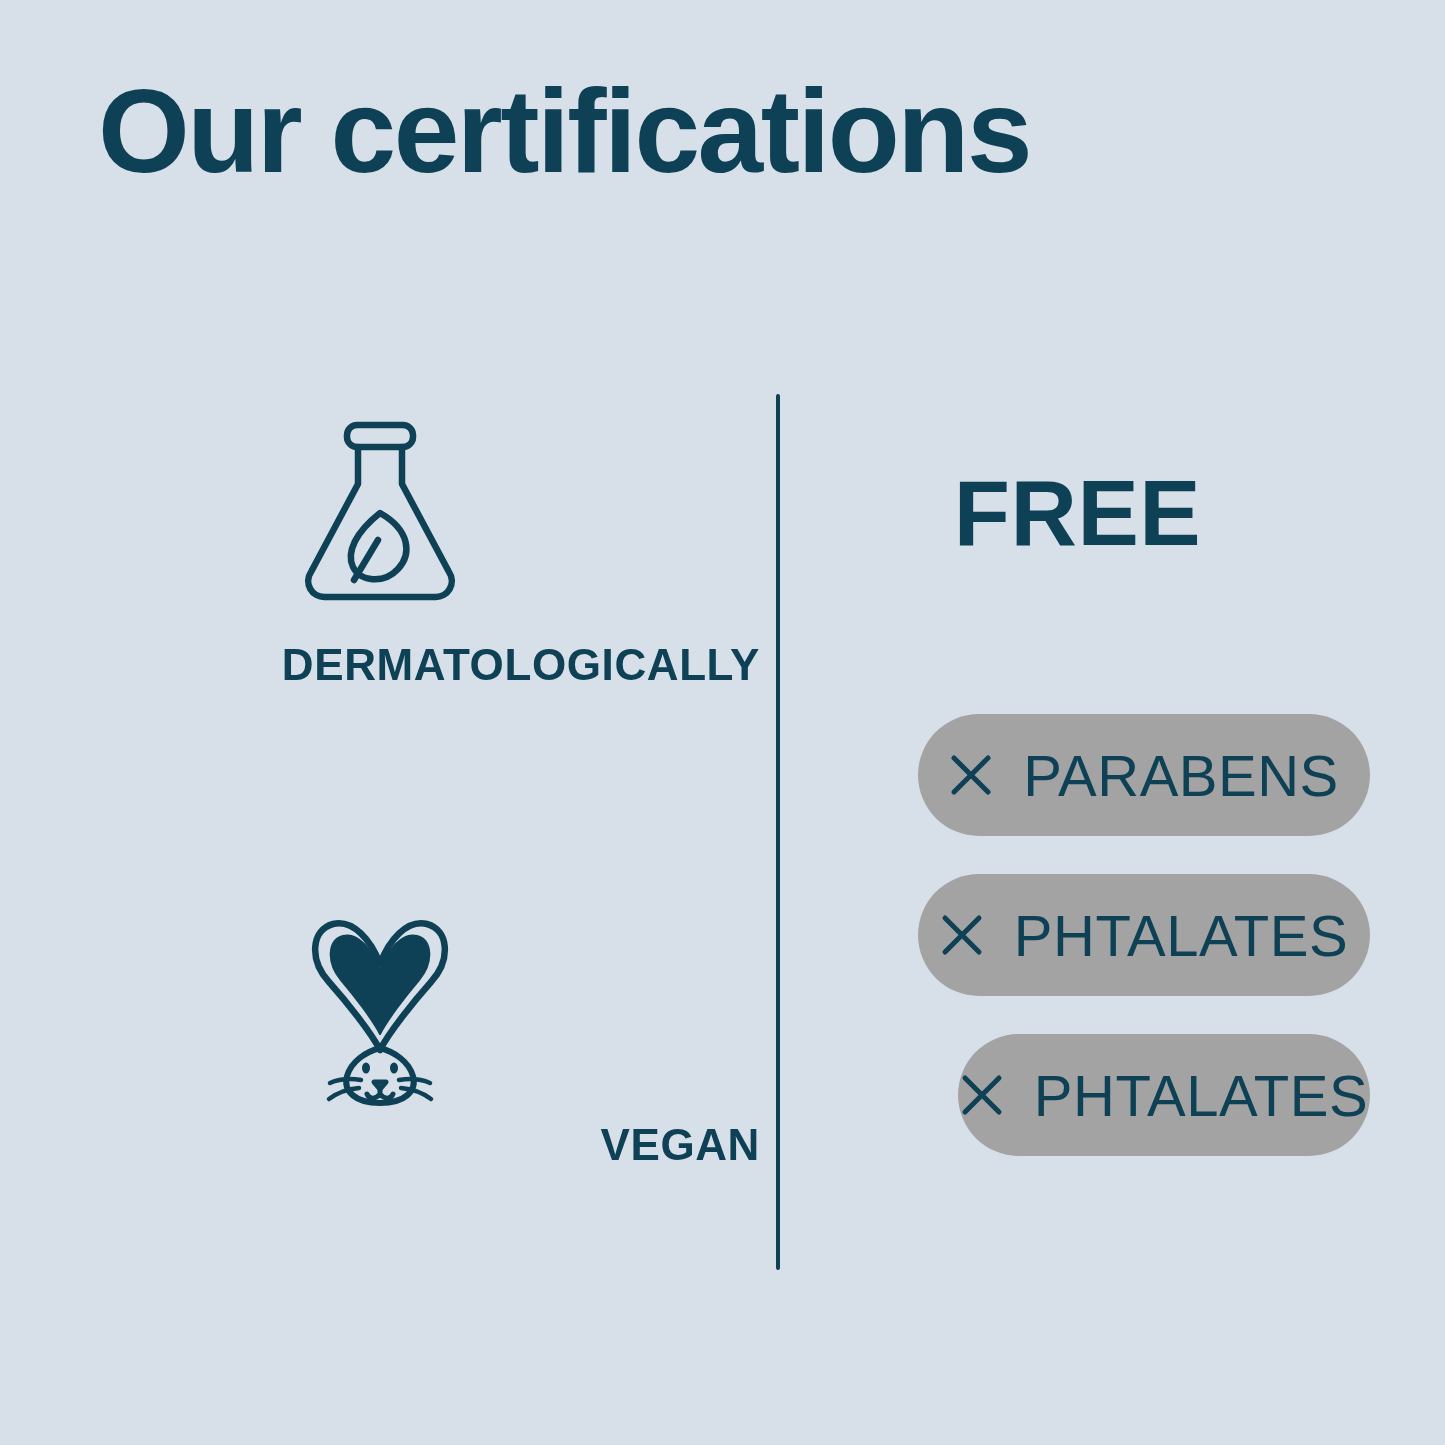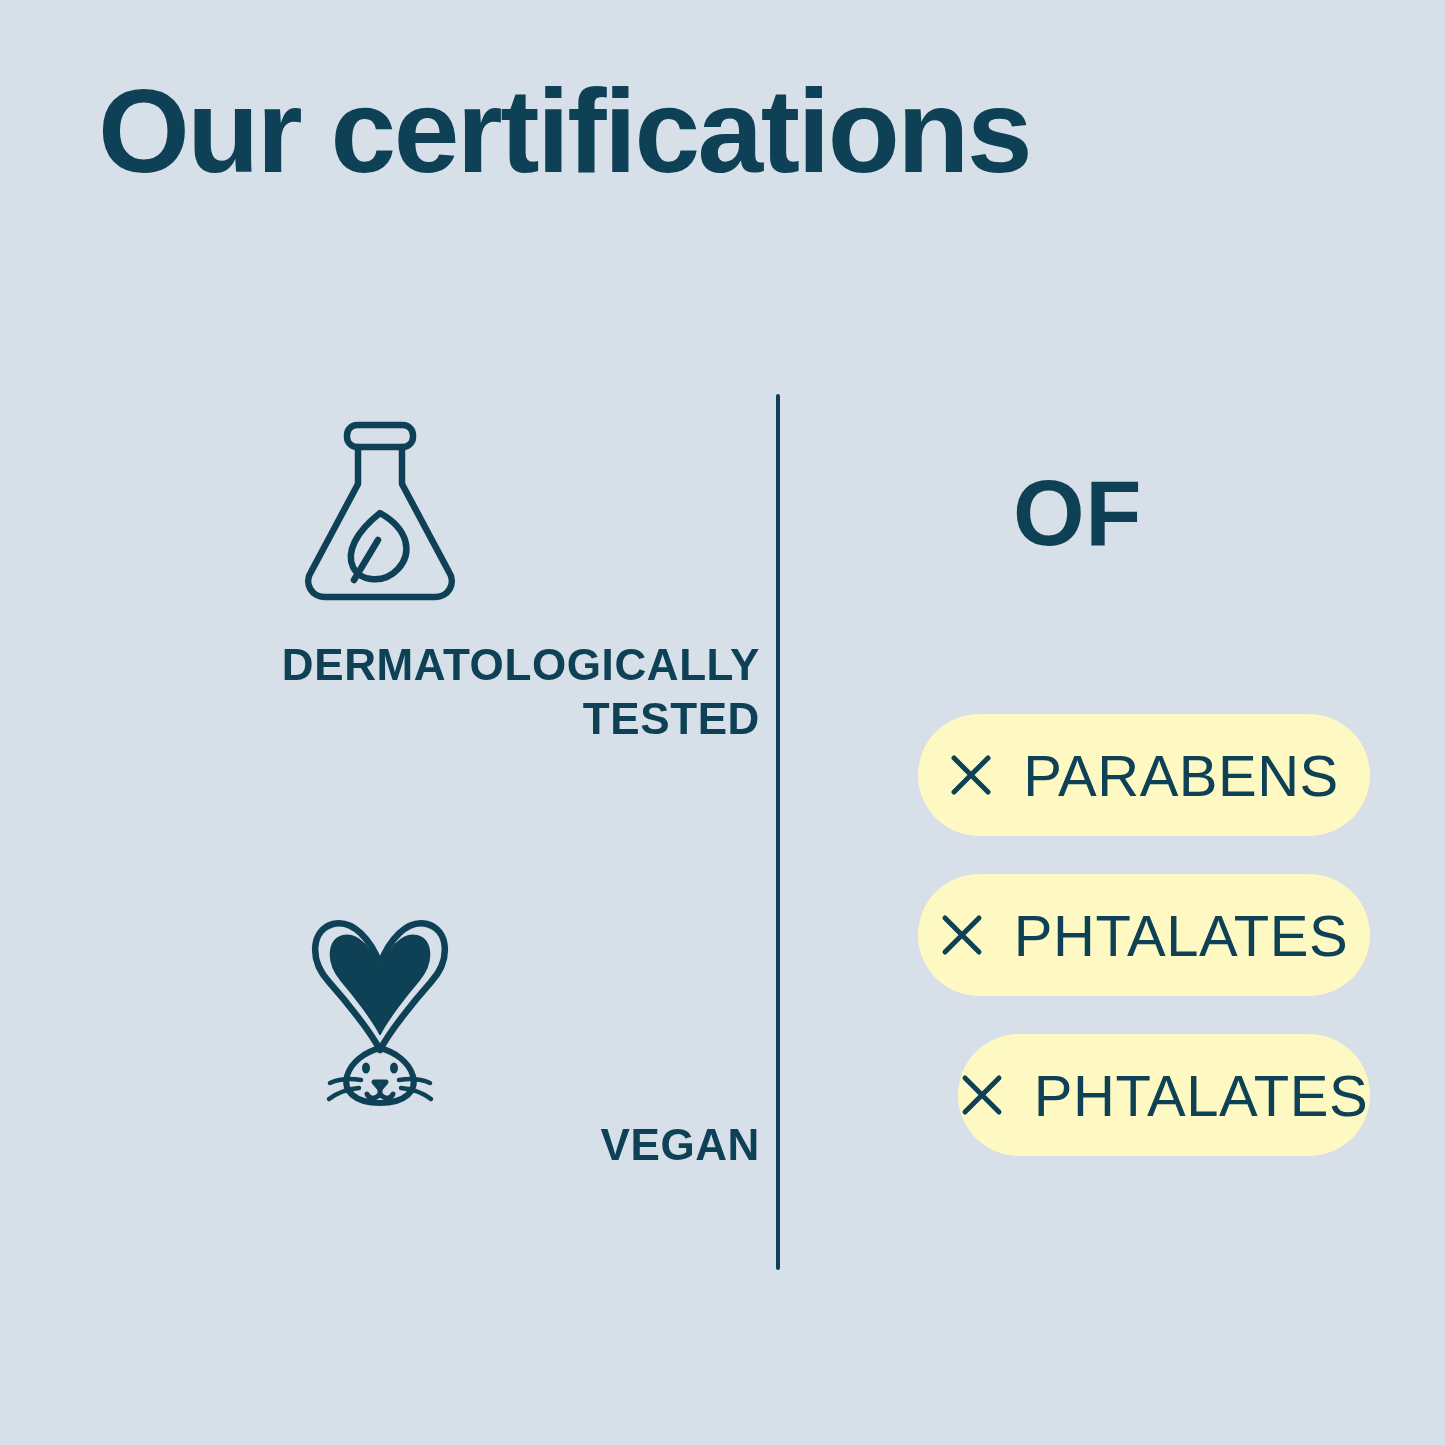--- a/index.html
+++ b/index.html
@@ -84,21 +84,21 @@
   .pill-list{
     position:absolute;
     left:0;top:324px;
     width:570px;
     display:flex;
     flex-direction:column;
     align-items:flex-end;
     gap:38px;
   }
   .pill{
-    background:#fef9c3;
+    background:#a3a3a3;
     border-radius:999px;
     height:122px;
     display:flex;
     align-items:center;
     justify-content:center;
     gap:30px;
     padding:0 44px;
     box-sizing:border-box;
   }
   .pill-x{
@@ -130,21 +130,20 @@
       <svg class="cert-icon" width="180" height="200" viewBox="0 0 180 200">
         <g fill="none" stroke="#0e4155" stroke-width="6.5" stroke-linejoin="round" stroke-linecap="round">
           <rect x="57" y="13" width="66" height="22" rx="10"></rect>
           <path d="M68 35 L68 72 L21 160 a16 16 0 0 0 14 25 L145 185 a16 16 0 0 0 14 -25 L112 72 L112 35"></path>
           <path d="M90 101 C 66 120, 56 140, 63 155 C 70 170, 94 172, 108 157 C 122 142, 120 118, 90 101 Z"></path>
           <path d="M88 128 L64 168"></path>
         </g>
       </svg>
       <div class="cert-label">
         <span>DERMATOLOGICALLY</span><br>
-        <span>TESTED</span>
       </div>
     </div>
 
     <div class="cert-block vegan">
       <svg class="cert-icon" width="190" height="200" viewBox="0 0 190 200">
 
         <path d="M95 140
                  C 86 122, 60 90, 44 72
                  C 24 50, 26 20, 48 14
                  C 68  9, 86 30, 95 54
@@ -181,21 +180,21 @@
       <div class="cert-label">VEGAN</div>
     </div>
 
   </div>
 
   <div class="divider"></div>
 
   <div class="right-col">
 
     <div class="free-of">
-      <span class="l2">OF</span>
+      <span>FREE</span>
     </div>
 
     <div class="pill-list">
 
       <div class="pill w0">
         <svg class="pill-x" viewBox="0 0 44 44">
           <path d="M5 5 L39 39 M39 5 L5 39" fill="none" stroke="#0e4155" stroke-width="5" stroke-linecap="round"></path>
         </svg>
         <span class="pill-label">PARABENS</span>
       </div>

